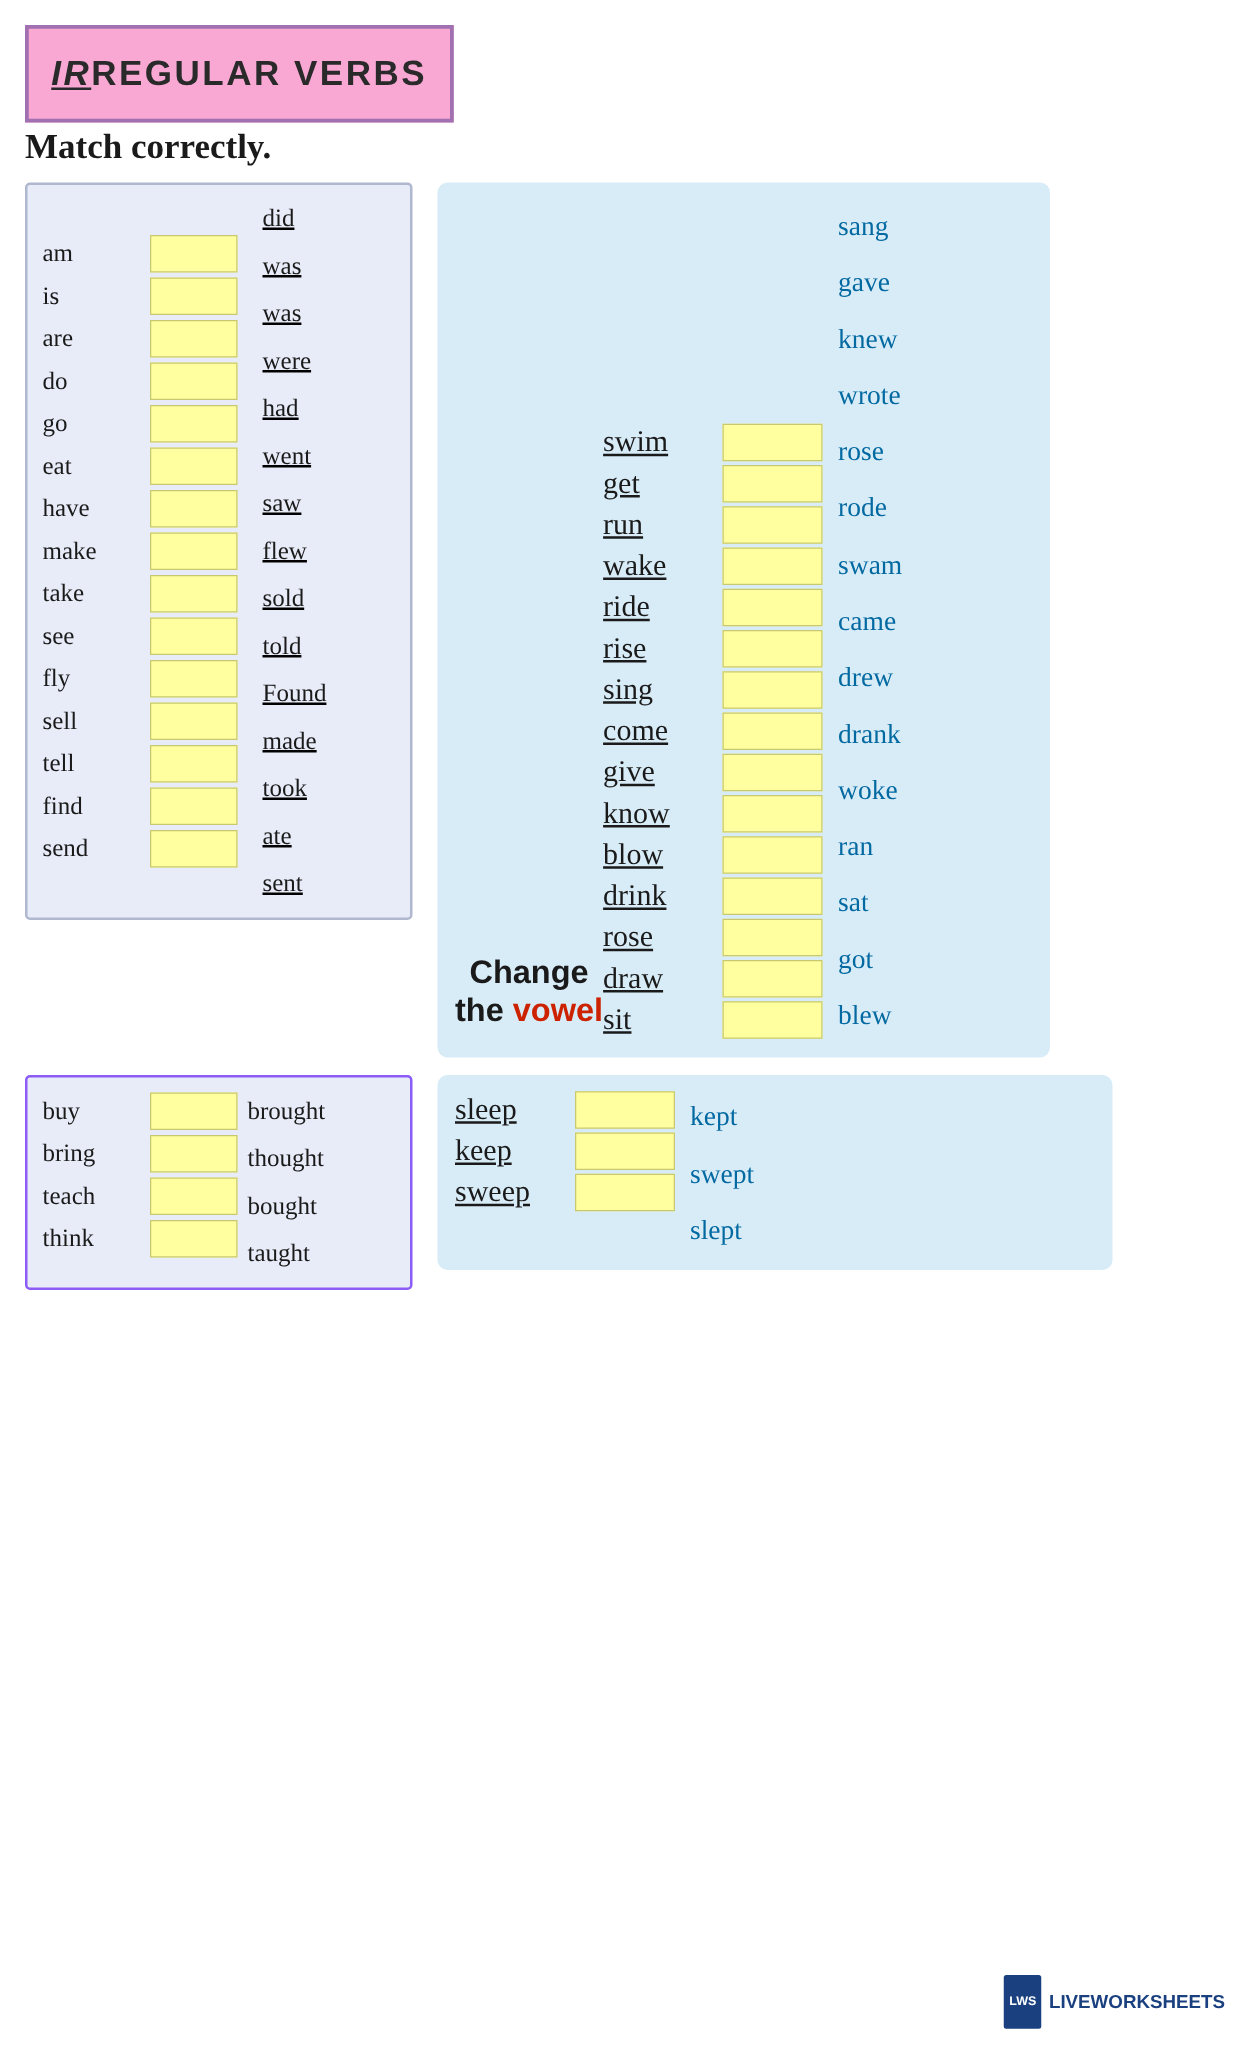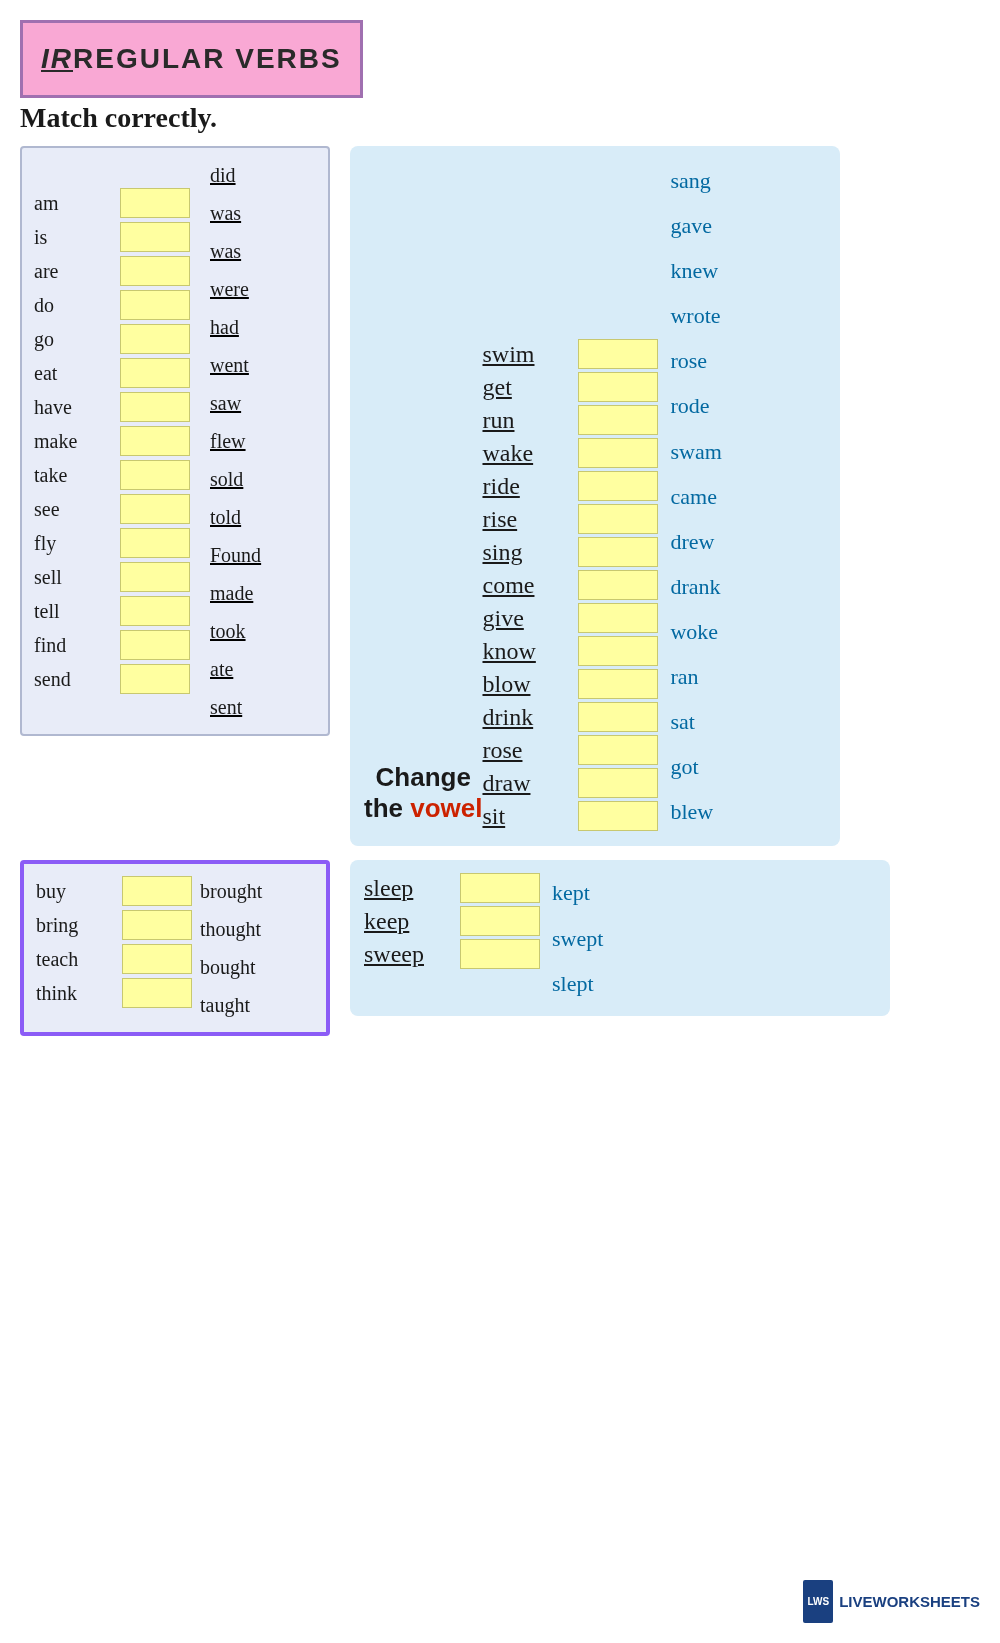--- a/index.html
+++ b/index.html
@@ -163,21 +163,21 @@
 
     
     .bottom-layout {
       display: flex;
       gap: 20px;
       margin-top: 14px;
       align-items: flex-start;
     }
 
     .bottom-left {
-      border: 4px solid #8b5cf6;
+      border: 2px solid #8b5cf6;
       background: #e8ecf8;
       border-radius: 4px;
       padding: 8px 12px;
       width: 310px;
     }
 
     .bottom-right-vowel {
       background: #d8ecf8;
       border-radius: 8px;
       padding: 10px 14px;

